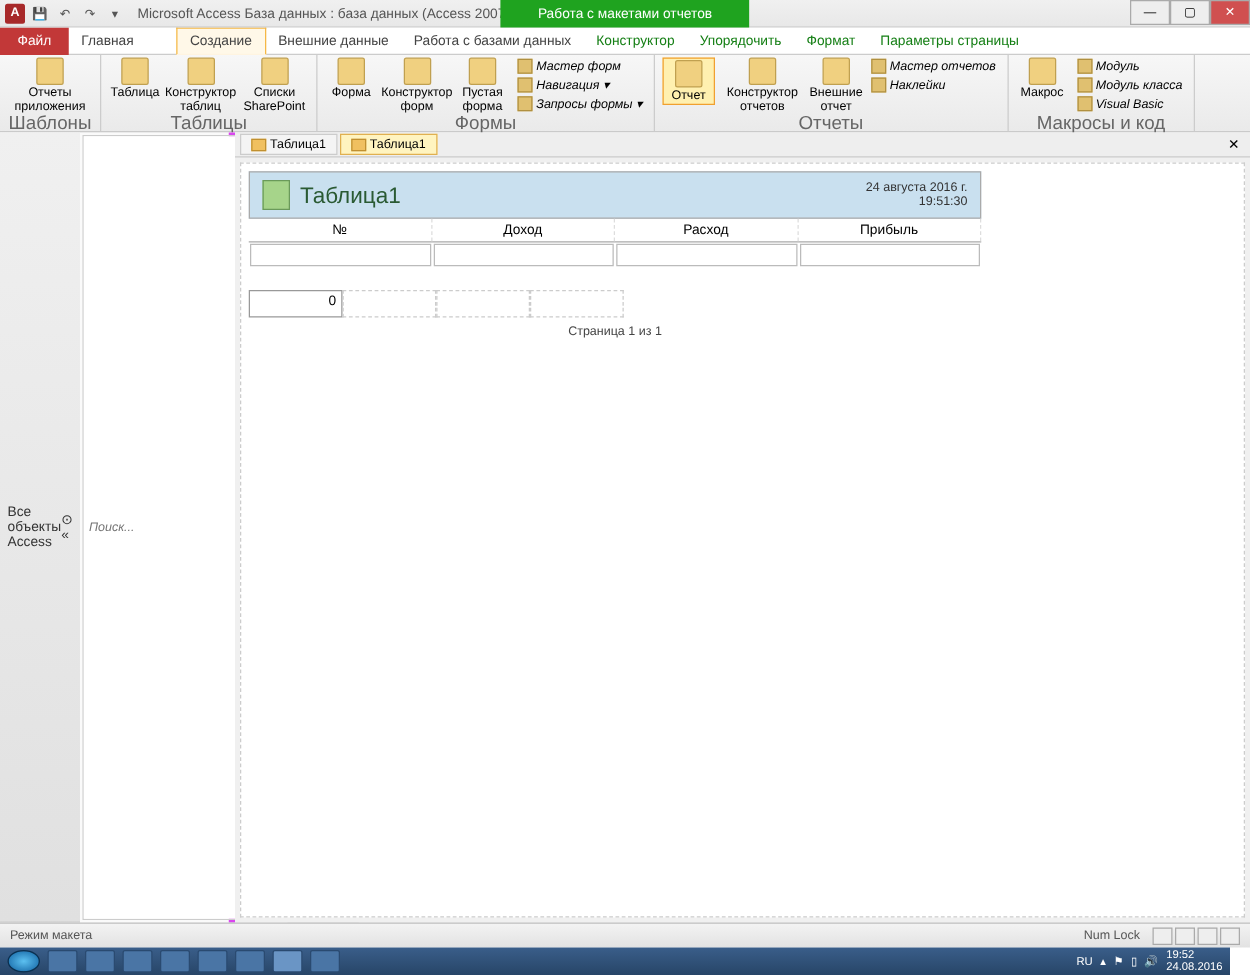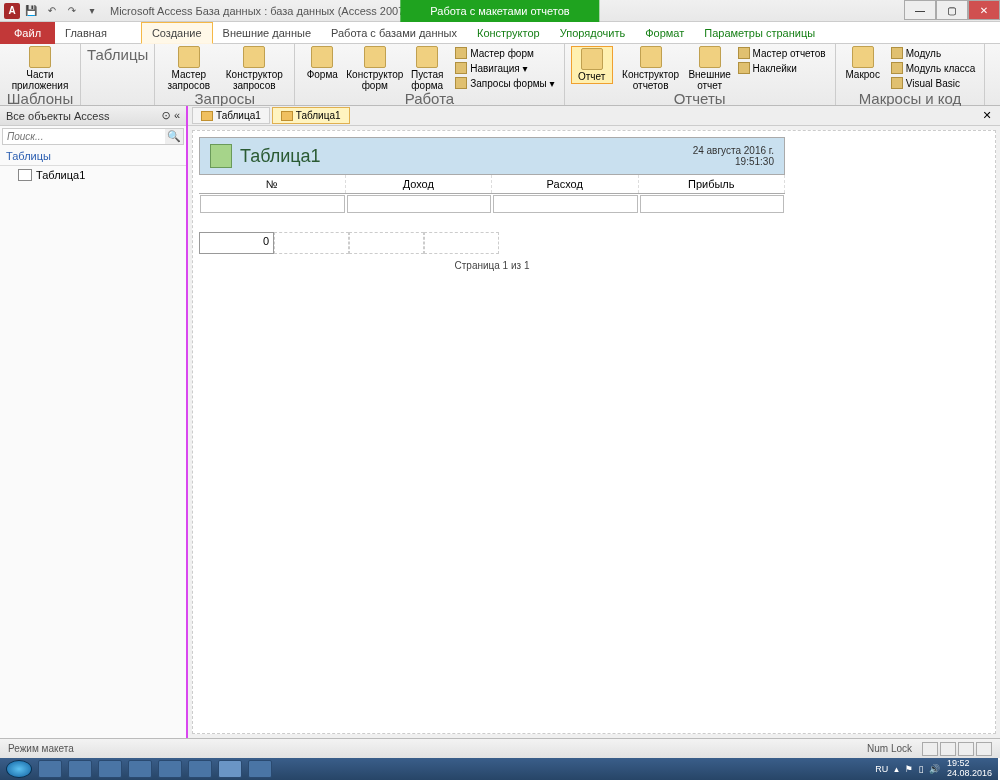--- a/index.html
+++ b/index.html
@@ -26,27 +26,27 @@
 
 .ribbon { height: 62px; background:linear-gradient(#f7f7f7,#eaeaea); border-bottom:1px solid #bbb; display:flex; font-size:10px; }
 .rgroup { border-right:1px solid #ccc; padding:2px 6px 0 6px; display:flex; flex-direction:column; justify-content:space-between; }
 .rgroup .buttons { display:flex; gap:4px; align-items:flex-start; height:44px; }
 .rgroup .glabel { text-align:center; color:#666; font-size:15px; padding-bottom:1px; }
 .bigbtn { display:flex; flex-direction:column; align-items:center; width:55px; gap:1px; cursor:default; text-align:center; line-height:1.1; }
 .bigbtn.wider { width:68px; }
 .bigbtn.narrow { width:42px; }
 .bigbtn .bicon { width:22px; height:22px; background:#f0d080; border:1px solid #c0a050; border-radius:2px; }
 .bigbtn.highlighted { background:#fff0b0; border:1px solid #f0a030; padding:1px; }
-.mini-list { display:flex; flex-direction:column; gap:1px; }
+.mini-list { display:flex; flex-direction:column; gap:1px;font-style:italic; }
 .minibtn { display:flex; align-items:center; gap:3px; height:14px; padding:0 3px; font-size:10px; white-space:nowrap; }
 .minibtn .micon { width:12px; height:12px; background:#e0c070; border:1px solid #b09040; }
 
 
 .workspace { position:absolute; top:106px; bottom:42px; left:0; right:0; display:flex; }
-.navpane { width:188px; border-right:2px solid #d946ef; background:#fafafa; display:flex; flex-direction:column; }
+.navpane { width:188px; border-right:5px solid #d946ef; background:#fafafa; display:flex; flex-direction:row; }
 .navhead { background:linear-gradient(#f0f0f0,#e0e0e0); border-bottom:1px solid #ccc; padding:3px 6px; display:flex; justify-content:space-between; align-items:center; font-size:11px; color:#333; }
 .searchbox { display:flex; border:1px solid #ccc; margin:2px; }
 .searchbox input { flex:1; border:none; padding:2px 4px; font-size:10px; font-style:italic; outline:none; }
 .searchbox .sicon { width:18px; background:#eee; display:flex; align-items:center; justify-content:center; }
 .navgroup-hdr { color:#2a5db0; padding:3px 6px; border-bottom:1px solid #ddd; font-size:11px; }
 .navitem { padding:3px 6px 3px 18px; display:flex; align-items:center; gap:4px; font-size:11px; }
 .navitem .nicon { width:14px; height:12px; background:#fff; border:1px solid #888; }
 
 
 .docarea { flex:1; background:#f0f0f0; display:flex; flex-direction:column; position:relative; }
@@ -70,21 +70,21 @@
 .rpt-sum div { width:75px; border:1px solid #999; height:22px; text-align:right; padding:2px 4px; }
 .rpt-sum .ghost { border:1px dashed #ccc; background:transparent; }
 .page-info { text-align:center; font-size:10px; color:#444; margin-top:6px; }
 
 
 .statusbar { position:absolute; left:0; right:0; bottom:22px; height:20px; background:linear-gradient(#f3f3f3,#e2e2e2); border-top:1px solid #bbb; display:flex; align-items:center; padding:0 8px; font-size:10px; color:#555; justify-content:space-between; }
 .viewbtns { display:flex; gap:2px; }
 .viewbtns span { width:16px; height:14px; border:1px solid #aaa; background:#eee; display:inline-block; }
 
 
-.taskbar { position:absolute; left:0; right:2px; bottom:0; height:22px; background:linear-gradient(#3a5e8a,#274567); display:flex; align-items:center; padding:0 6px; gap:6px; }
+.taskbar { position:absolute; left:0; right:16px; bottom:0; height:22px; background:linear-gradient(#3a5e8a,#274567); display:flex; align-items:center; padding:0 6px; gap:6px; }
 .start-orb { width:26px; height:18px; border-radius:50%; background:radial-gradient(#5cc0f0,#1060a0); border:1px solid #0a3050; }
 .task-icon { width:24px; height:18px; background:#4a75a5; border:1px solid #2a4a70; border-radius:2px; }
 .task-icon.active { background:#6a95c5; }
 .tray { margin-left:auto; display:flex; align-items:center; gap:6px; color:#fff; font-size:9px; }
 .tray .clock { text-align:left; line-height:1.1; }
 </style>
 </head>
 <body>
 
 <div class="titlebar">
@@ -114,49 +114,50 @@
   <div class="rtab context">Упорядочить</div>
   <div class="rtab context">Формат</div>
   <div class="rtab context">Параметры страницы</div>
 </div>
 
 <div class="ribbon" id="ribbon-body">
     <div class="rgroup">
       <div class="buttons">
         <div class="bigbtn wider">
           <div class="bicon"></div>
-          <div>Части приложения</div>
+          <div>Отчеты приложения</div>
         </div>
       </div>
       <div class="glabel">Шаблоны</div>
     </div>
     <div class="rgroup">
+      <div class="buttons">
+        <div class="bigbtn narrow">
+          <div class="bicon"></div>
+          <div>Таблица</div>
+        </div>
+        <div class="bigbtn">
+          <div class="bicon"></div>
+          <div>Конструктор таблиц</div>
+        </div>
+        <div class="bigbtn">
+          <div class="bicon"></div>
+          <div>Списки SharePoint</div>
+        </div>
+      </div>
       <div class="glabel">Таблицы</div>
     </div>
     <div class="rgroup">
       <div class="buttons">
+        <div class="bigbtn narrow">
+          <div class="bicon"></div>
+          <div>Форма</div>
+        </div>
         <div class="bigbtn">
           <div class="bicon"></div>
-          <div>Мастер запросов</div>
-        </div>
-        <div class="bigbtn wider">
-          <div class="bicon"></div>
-          <div>Конструктор запросов</div>
-        </div>
-      </div>
-      <div class="glabel">Запросы</div>
-    </div>
-    <div class="rgroup">
-      <div class="buttons">
-        <div class="bigbtn narrow">
-          <div class="bicon"></div>
-          <div>Форма</div>
-        </div>
-        <div class="bigbtn">
-          <div class="bicon"></div>
           <div>Конструктор форм</div>
         </div>
         <div class="bigbtn narrow">
           <div class="bicon"></div>
           <div>Пустая форма</div>
         </div>
         <div class="mini-list">
           <div class="minibtn">
             <span class="micon"></span>
             <span>Мастер форм</span>
@@ -164,21 +165,21 @@
           <div class="minibtn">
             <span class="micon"></span>
             <span>Навигация ▾</span>
           </div>
           <div class="minibtn">
             <span class="micon"></span>
             <span>Запросы формы ▾</span>
           </div>
         </div>
       </div>
-      <div class="glabel">Работа</div>
+      <div class="glabel">Формы</div>
     </div>
     <div class="rgroup">
       <div class="buttons">
         <div class="bigbtn narrow highlighted">
           <div class="bicon"></div>
           <div>Отчет</div>
         </div>
         <div class="bigbtn wider">
           <div class="bicon"></div>
           <div>Конструктор отчетов</div>

